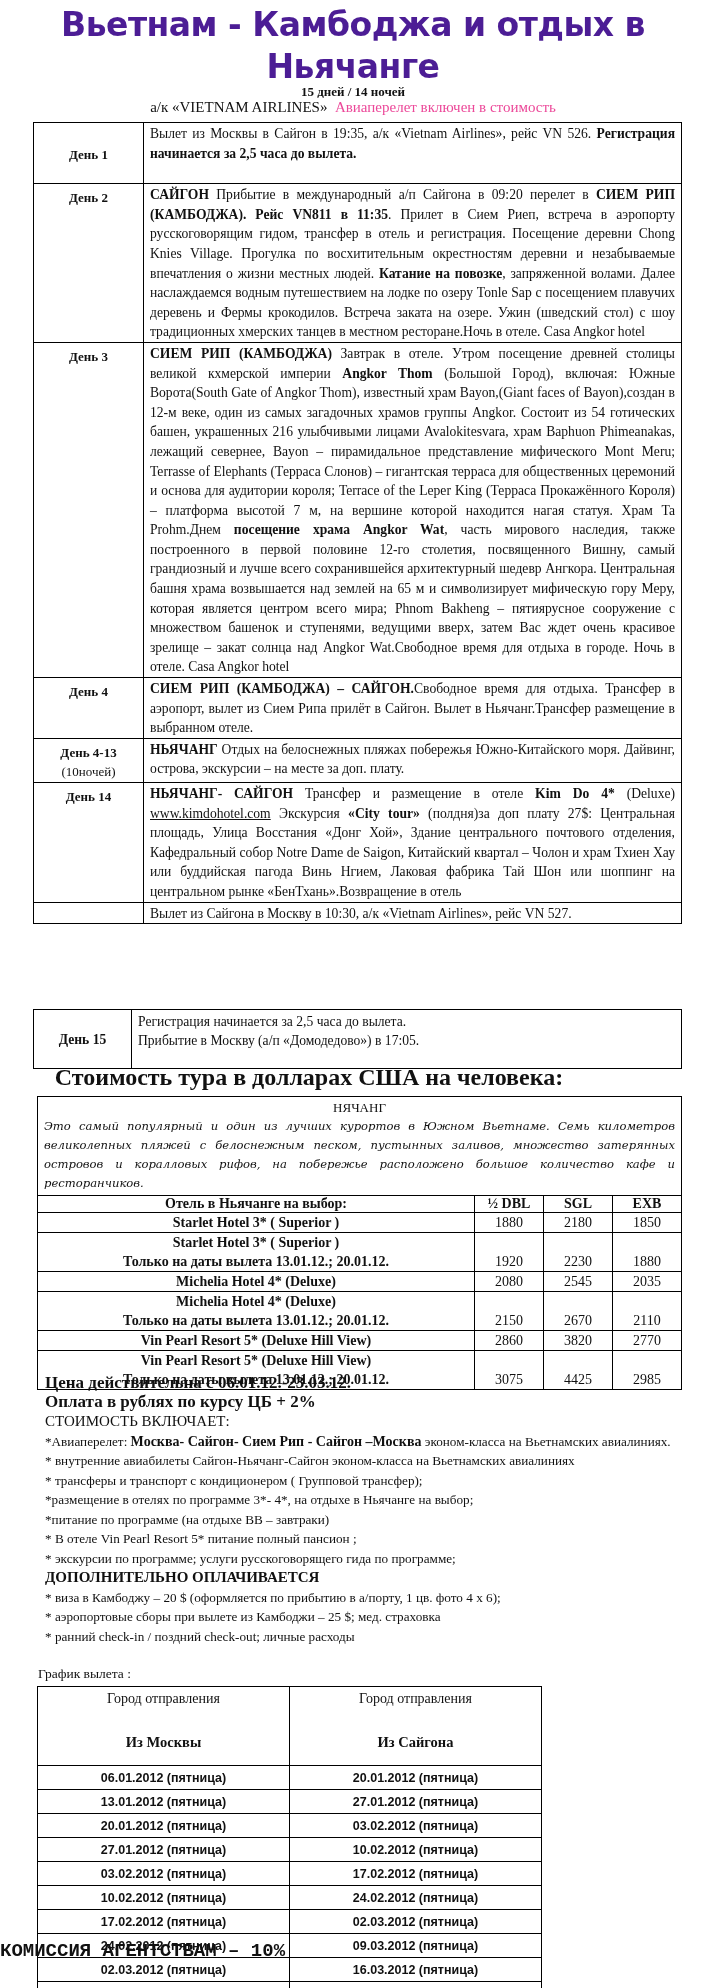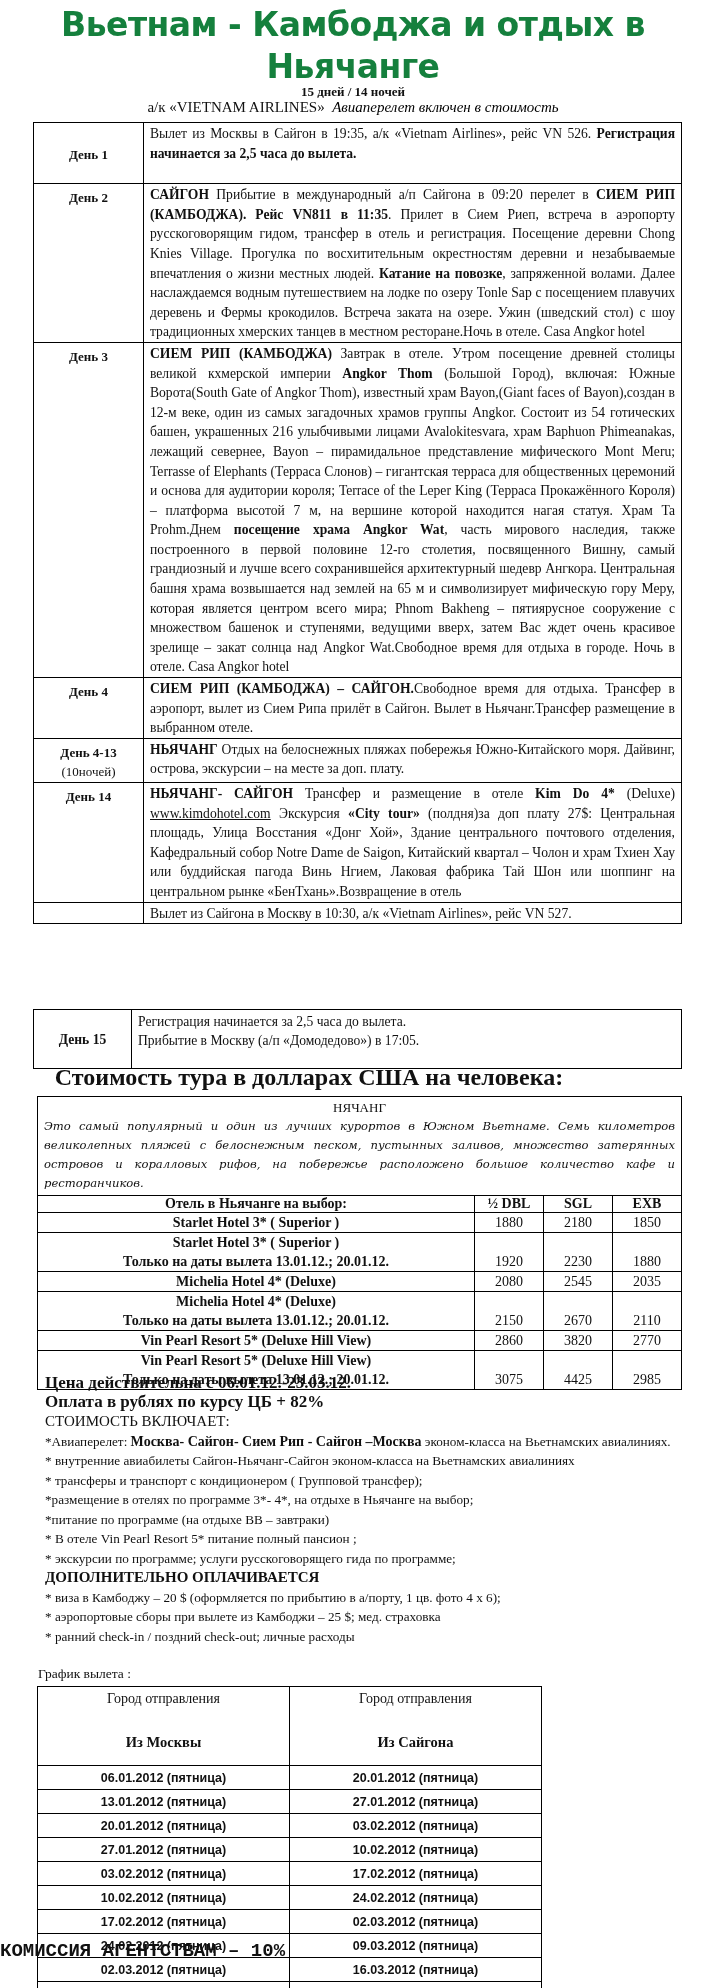--- a/index.html
+++ b/index.html
@@ -1,20 +1,20 @@
 <!DOCTYPE html>
 <html><head>
 <meta charset="utf-8">
 <style>
   html,body{margin:0;padding:0;background:#fff;}
   body{width:706px;height:1988px;position:relative;overflow:hidden;font-family:"Liberation Serif",serif;color:#111;}
-  .title{position:absolute;left:0;top:4px;width:706px;text-align:center;color:#15803d;font-family:"DejaVu Sans",sans-serif;font-weight:bold;font-size:33px;line-height:42px;letter-spacing:-0.5px;}
+  .title{position:absolute;left:0;top:4px;width:706px;text-align:center;color:#4c1d95;font-family:"DejaVu Sans",sans-serif;font-weight:bold;font-size:33px;line-height:42px;letter-spacing:-0.5px;}
   .subtitle{position:absolute;left:0;top:84px;width:706px;text-align:center;font-weight:bold;font-size:13px;}
   .airline{position:absolute;left:0;top:99px;width:706px;text-align:center;font-size:15px;}
-  .airline .orange{color:#000000;font-style:italic;}
+  .airline .orange{color:#ec4899;}
   table{border-collapse:collapse;}
   .itin{position:absolute;left:33px;top:122px;width:649px;}
   .itin td{border:1.5px solid #000;vertical-align:top;font-size:13.6px;line-height:19.6px;padding:1px 6px 0 6px;}
   .itin td.day{width:97px;text-align:center;font-weight:bold;font-size:13px;padding-top:4px;}
   .itin td.desc{text-align:justify;}
   .itin .small{font-weight:normal;}
   .day15{position:absolute;left:33px;top:1009px;width:649px;}
   .day15 td{border:1.5px solid #000;font-size:13.6px;line-height:19px;padding:2px 6px 18px 6px;vertical-align:top;}
   .day15 td.day{width:97px;text-align:center;font-weight:bold;vertical-align:middle;padding:0;}
   .price-title{position:absolute;left:0;top:1064px;width:618px;text-align:center;font-weight:bold;font-size:24px;}
@@ -178,21 +178,21 @@
         </td>
         <td class="num">3075</td>
         <td class="num">4425</td>
         <td class="num">2985</td>
       </tr>
     </tbody>
 </table>
 
 <div class="notes">
   <div>Цена действительна с 06.01.12.-23.03.12.</div>
-  <div>Оплата в рублях по курсу ЦБ + 82%</div>
+  <div>Оплата в рублях по курсу ЦБ + 2%</div>
 </div>
 
 <div class="incl">
   <div class="h">СТОИМОСТЬ  ВКЛЮЧАЕТ:</div>
   <div>
     <span> *Авиаперелет: </span><b>Москва- Сайгон-  Сием Рип - Сайгон –Москва</b><span> эконом-класса на Вьетнамских авиалиниях.</span>
   </div>
   <div>* внутренние авиабилеты Сайгон-Ньячанг-Сайгон  эконом-класса на Вьетнамских авиалиниях</div>
   <div>* трансферы и транспорт с кондиционером ( Групповой трансфер);</div>
   <div>*размещение в отелях по программе 3*- 4*, на отдыхе в Ньячанге на выбор;</div>

